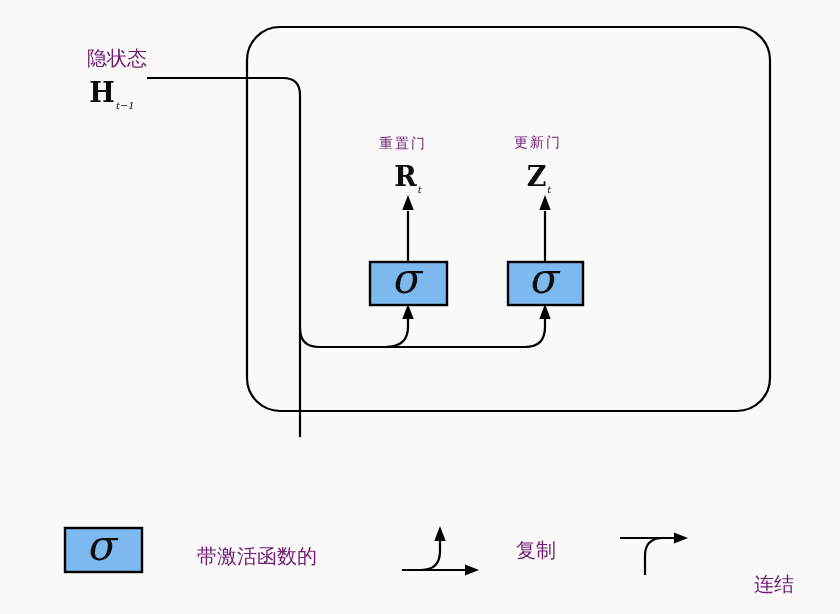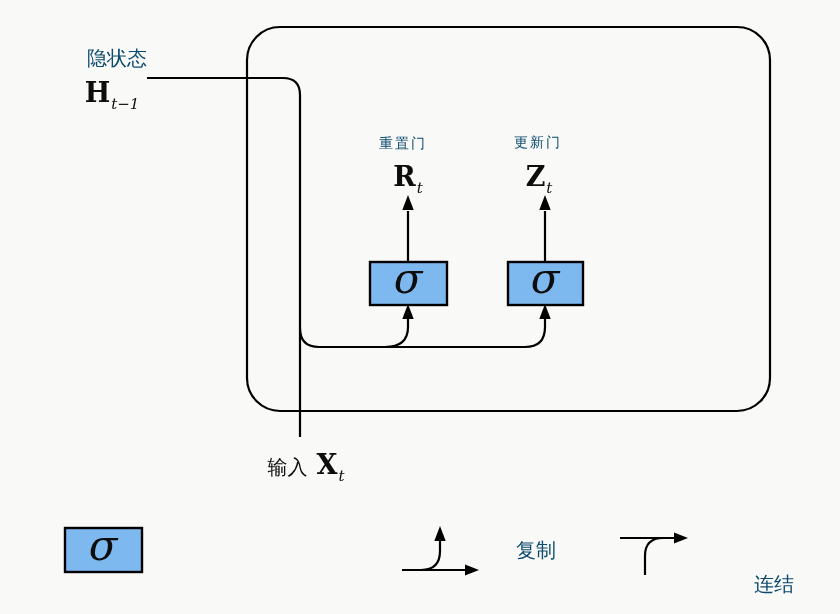--- a/index.html
+++ b/index.html
@@ -9,34 +9,34 @@
     font-family: "Liberation Sans", sans-serif;
   }
   .stage {
     position: relative; width: 840px; height: 614px;
     background: #f9f9f8; overflow: hidden; color: #0d0d0d;
   }
   .stage svg { position: absolute; left: 0; top: 0; }
   .lbl {
     position: absolute; transform: translate(-50%, -50%);
     white-space: nowrap; font-size: 20px; line-height: 1.2;
-    color: #0c4a6e; text-align: center;
+    color: #701a75; text-align: center;
   }
   .gate-lbl { letter-spacing: 2px; font-size: 14px; }
   .varlbl {
     position: absolute; transform: translate(-50%, -50%);
     white-space: nowrap; line-height: 1;
   }
   .mvar {
     font-family: "DejaVu Serif", "Liberation Serif", serif;
     font-weight: bold; font-size: 27px; line-height: 1;
   }
   .msub {
     font-family: "DejaVu Serif", "Liberation Serif", serif;
-    font-style: italic; font-weight: normal; font-size: 15px;
+    font-style: italic; font-weight: normal; font-size: 10px;
     position: relative; top: 7px; margin-left: 1px;
   }
   .inputlbl .mvar { margin-left: 9px; }
   .legend-text { line-height: 32px; }
   .sigma-text {
     font-family: "DejaVu Serif", "Liberation Serif", serif;
     font-style: italic; fill: #0d0d0d;
   }
 </style>
 </head>
@@ -88,20 +88,20 @@
 
   <div class="lbl" style="left:117px; top:58px;">隐状态</div>
   <div class="varlbl" style="left:112px; top:92px;"><span class="mvar">H</span><span class="msub">t−1</span></div>
 
   <div class="lbl gate-lbl" style="left:403px; top:143px;">重置门</div>
   <div class="varlbl" style="left:408px; top:176px;text-align:right;"><span class="mvar">R</span><span class="msub">t</span></div>
 
   <div class="lbl gate-lbl" style="left:538px; top:143px;font-family:Liberation Mono, monospace;">更新门</div>
   <div class="varlbl" style="left:539px; top:176px;"><span class="mvar">Z</span><span class="msub">t</span></div>
 
-  <div class="varlbl inputlbl" style="left:306px; top:464px;"><span style="font-size:20px;">输入</span><span class="mvar">X</span><span class="msub">t</span></div>
 
   <div class="lbl legend-text" style="left:257px; top:556px;">
+    <div>带激活函数的</div>
   </div>
   <div class="lbl" style="left:536px; top:552px;font-family:Liberation Mono, monospace;">复制</div>
   <div class="lbl" style="left:774px; top:584px;text-align:center;">连结</div>
 
 </div>
 
 </body></html>

